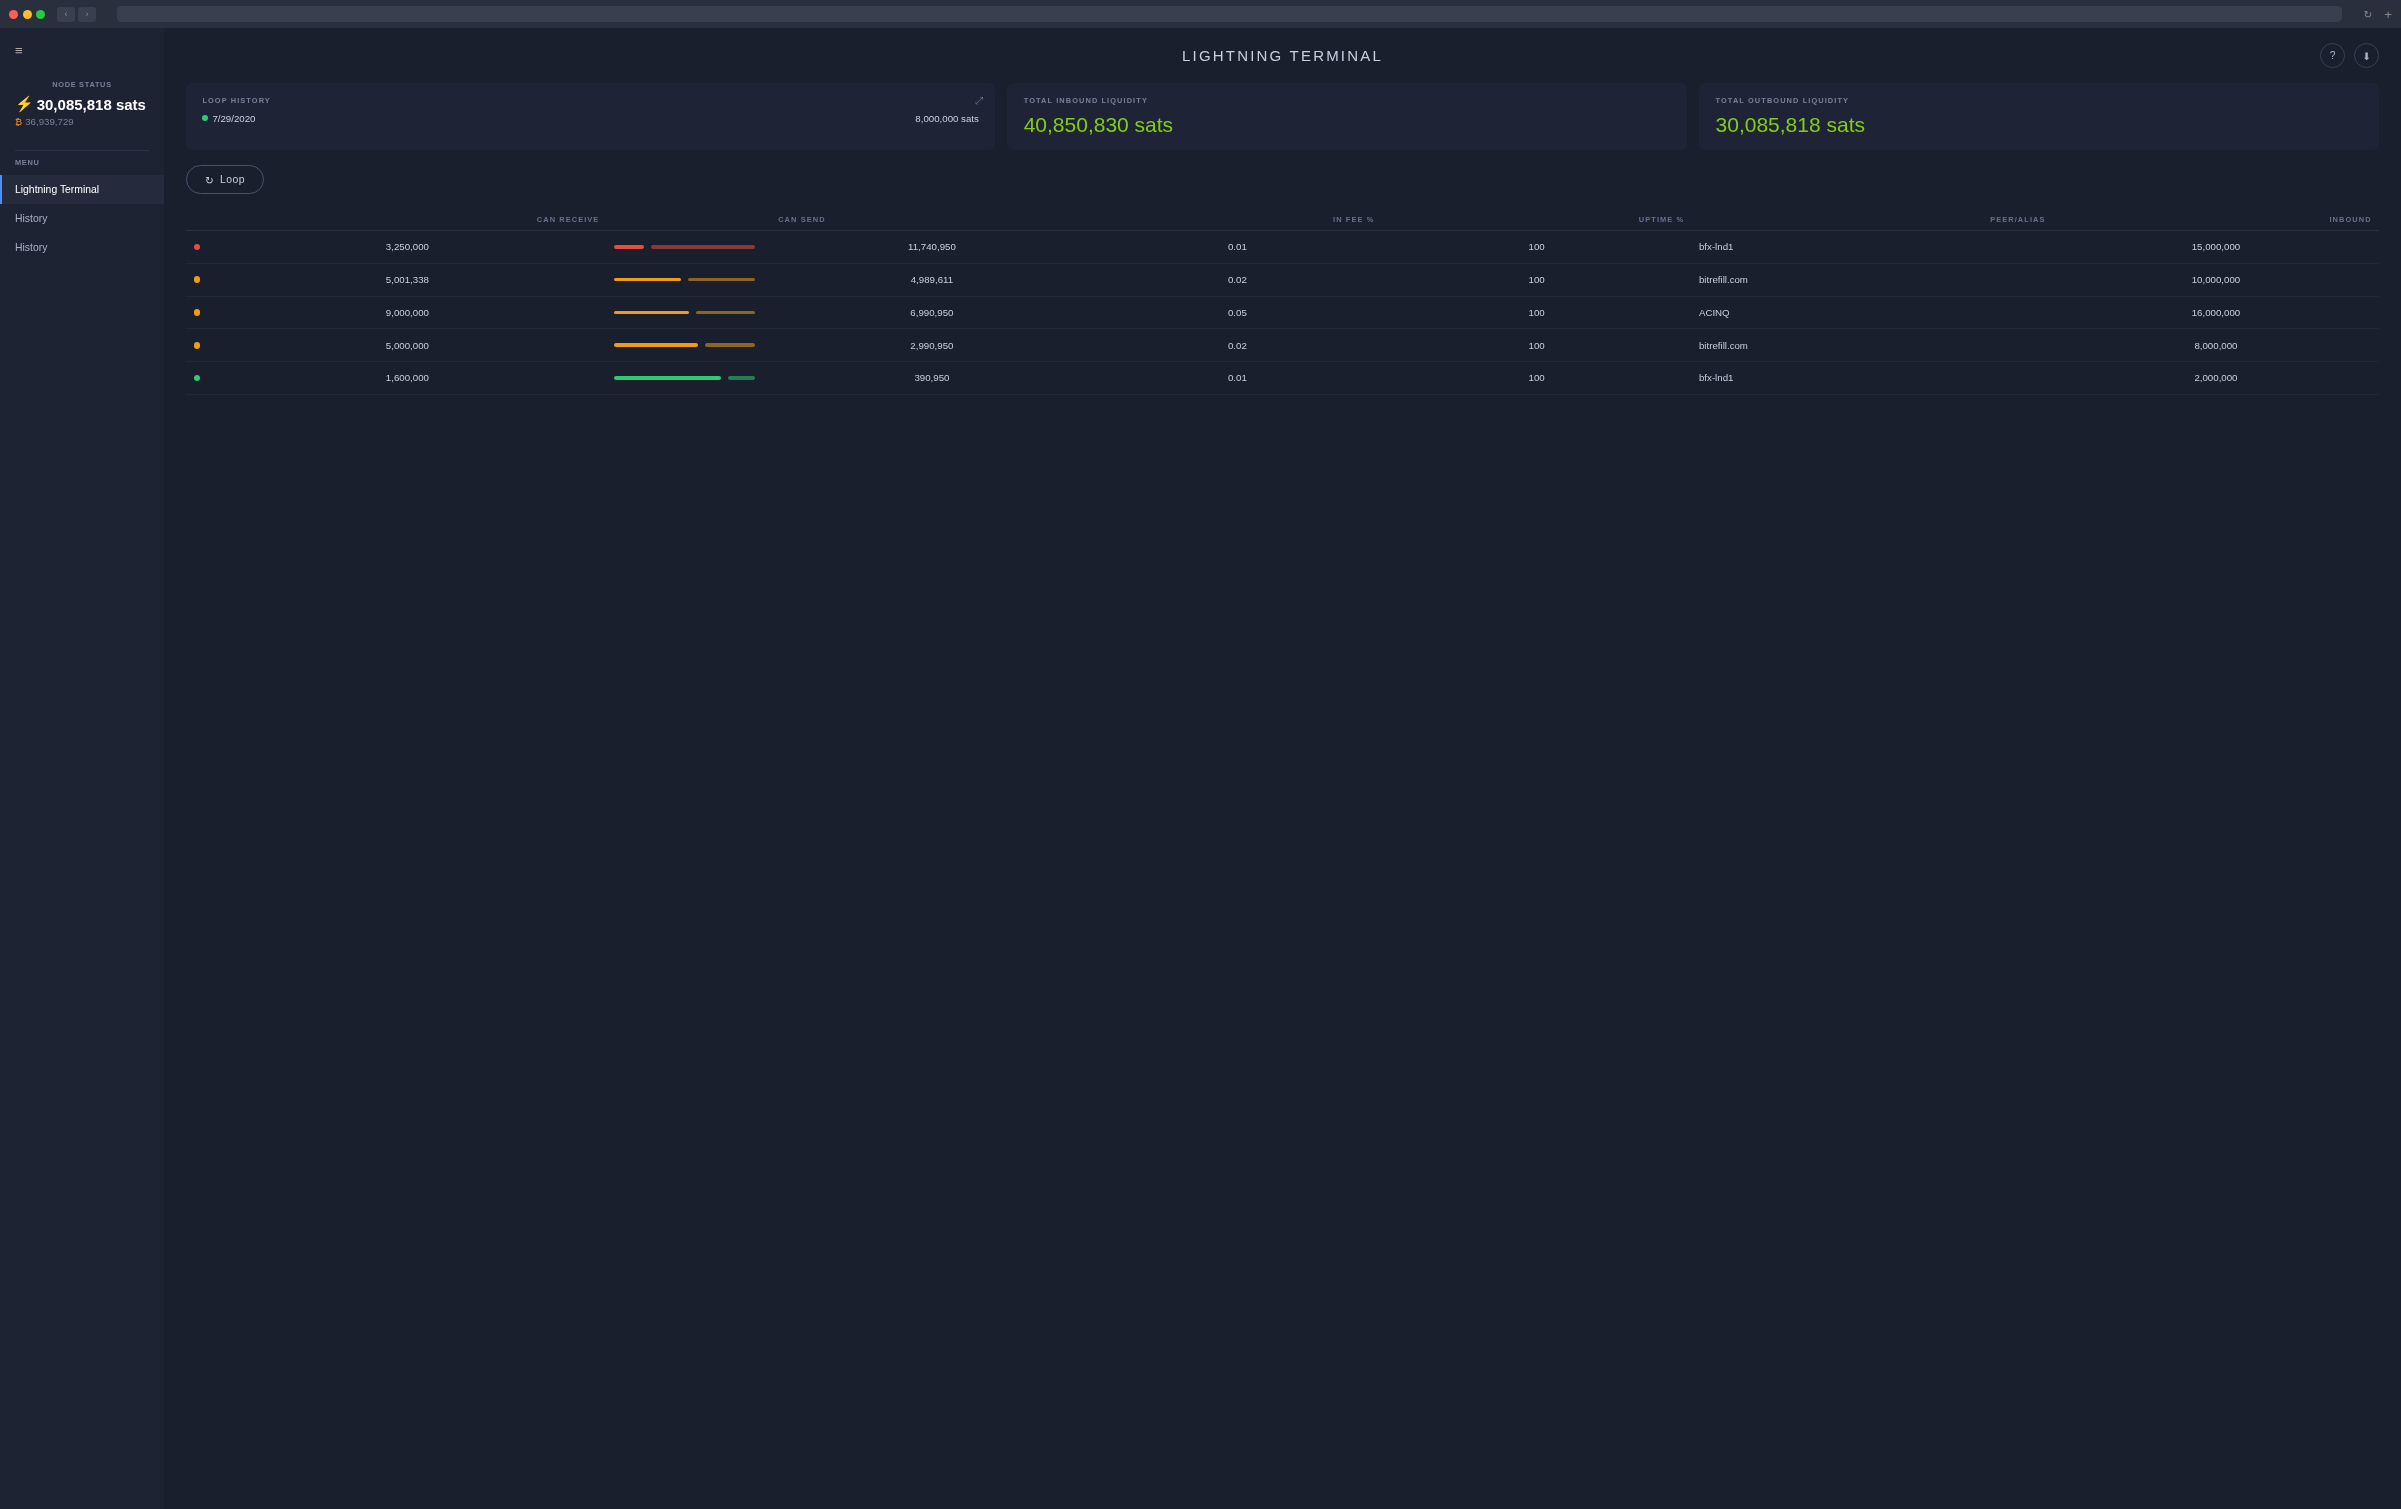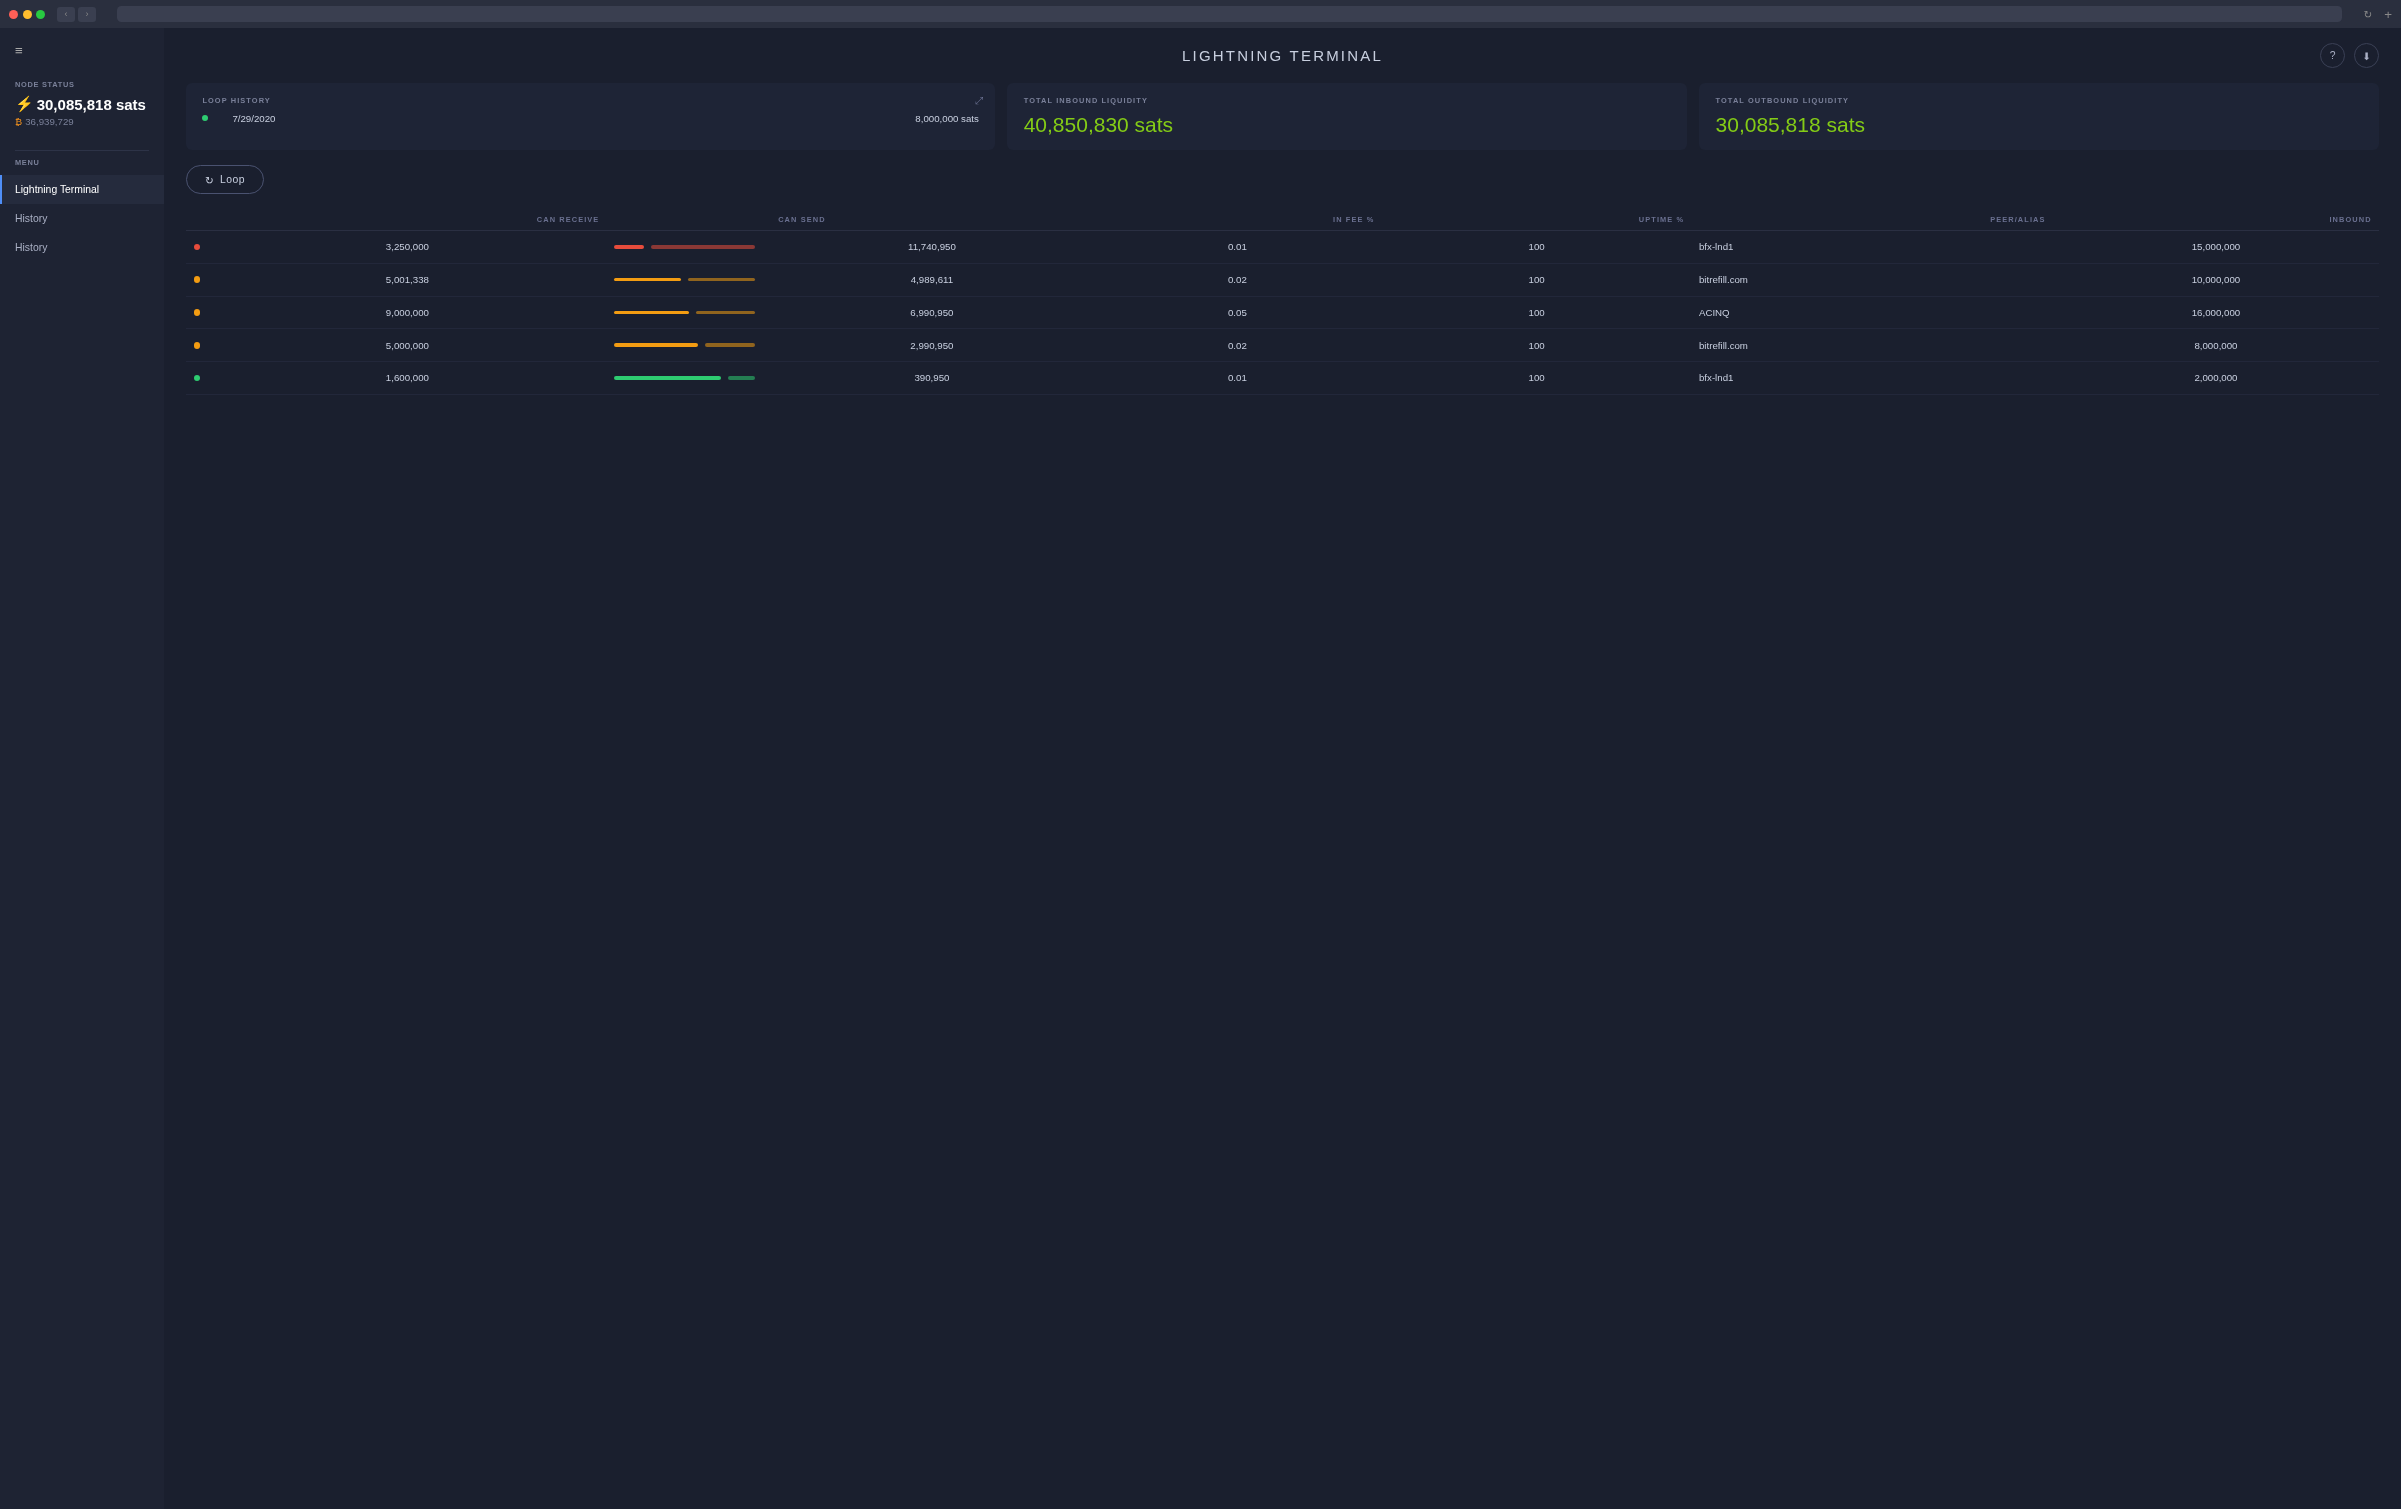--- a/index.html
+++ b/index.html
@@ -78,20 +78,21 @@
       font-size: 13.4px;
       color: #aaa;
     }
     .sidebar-divider {
       border: none;
       border-top: 0.7px solid #2d3347;
       margin: 7.4px 15px;
     }
     .node-status {
       padding: 7.4px 15px 15px;
+      text-align: center;
     }
     .node-status-label {
       font-size: 7.4px;
       color: #7a8099;
       letter-spacing: 0.7px;
       font-weight: 600;
       margin-bottom: 6px;
     }
     .node-balance-lightning {
       font-size: 15px;
@@ -198,21 +199,21 @@
       font-size: 21px;
       font-weight: 400;
       color: #84cc16;
     }
     .loop-history-card {
       flex: 1.2;
     }
     .loop-row {
       display: flex;
       align-items: center;
-      gap: 24px;
+      gap: 4px;
       font-size: 9.7px;
       color: #c8cfdf;
     }
     .loop-dot {
       width: 6px; height: 6px;
       border-radius: 50%;
     }
     .expand-icon {
       position: absolute;
       top: 12px; right: 12px;

